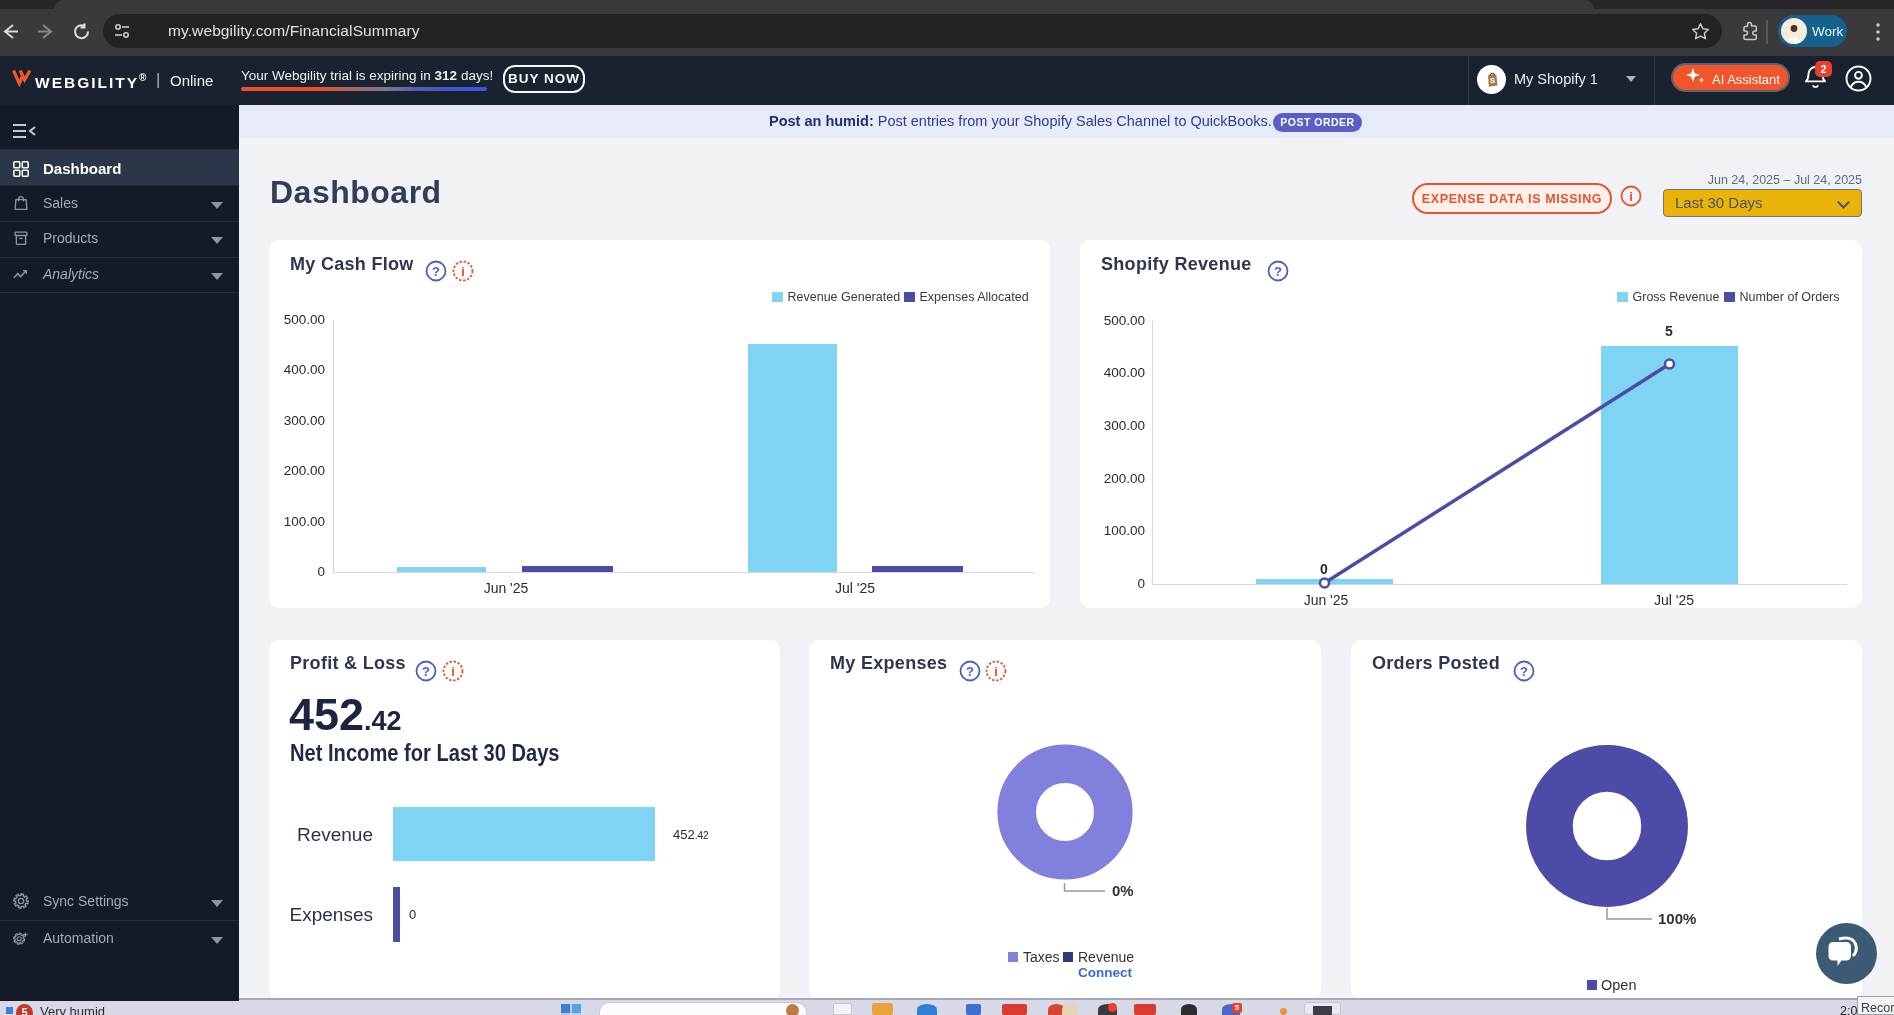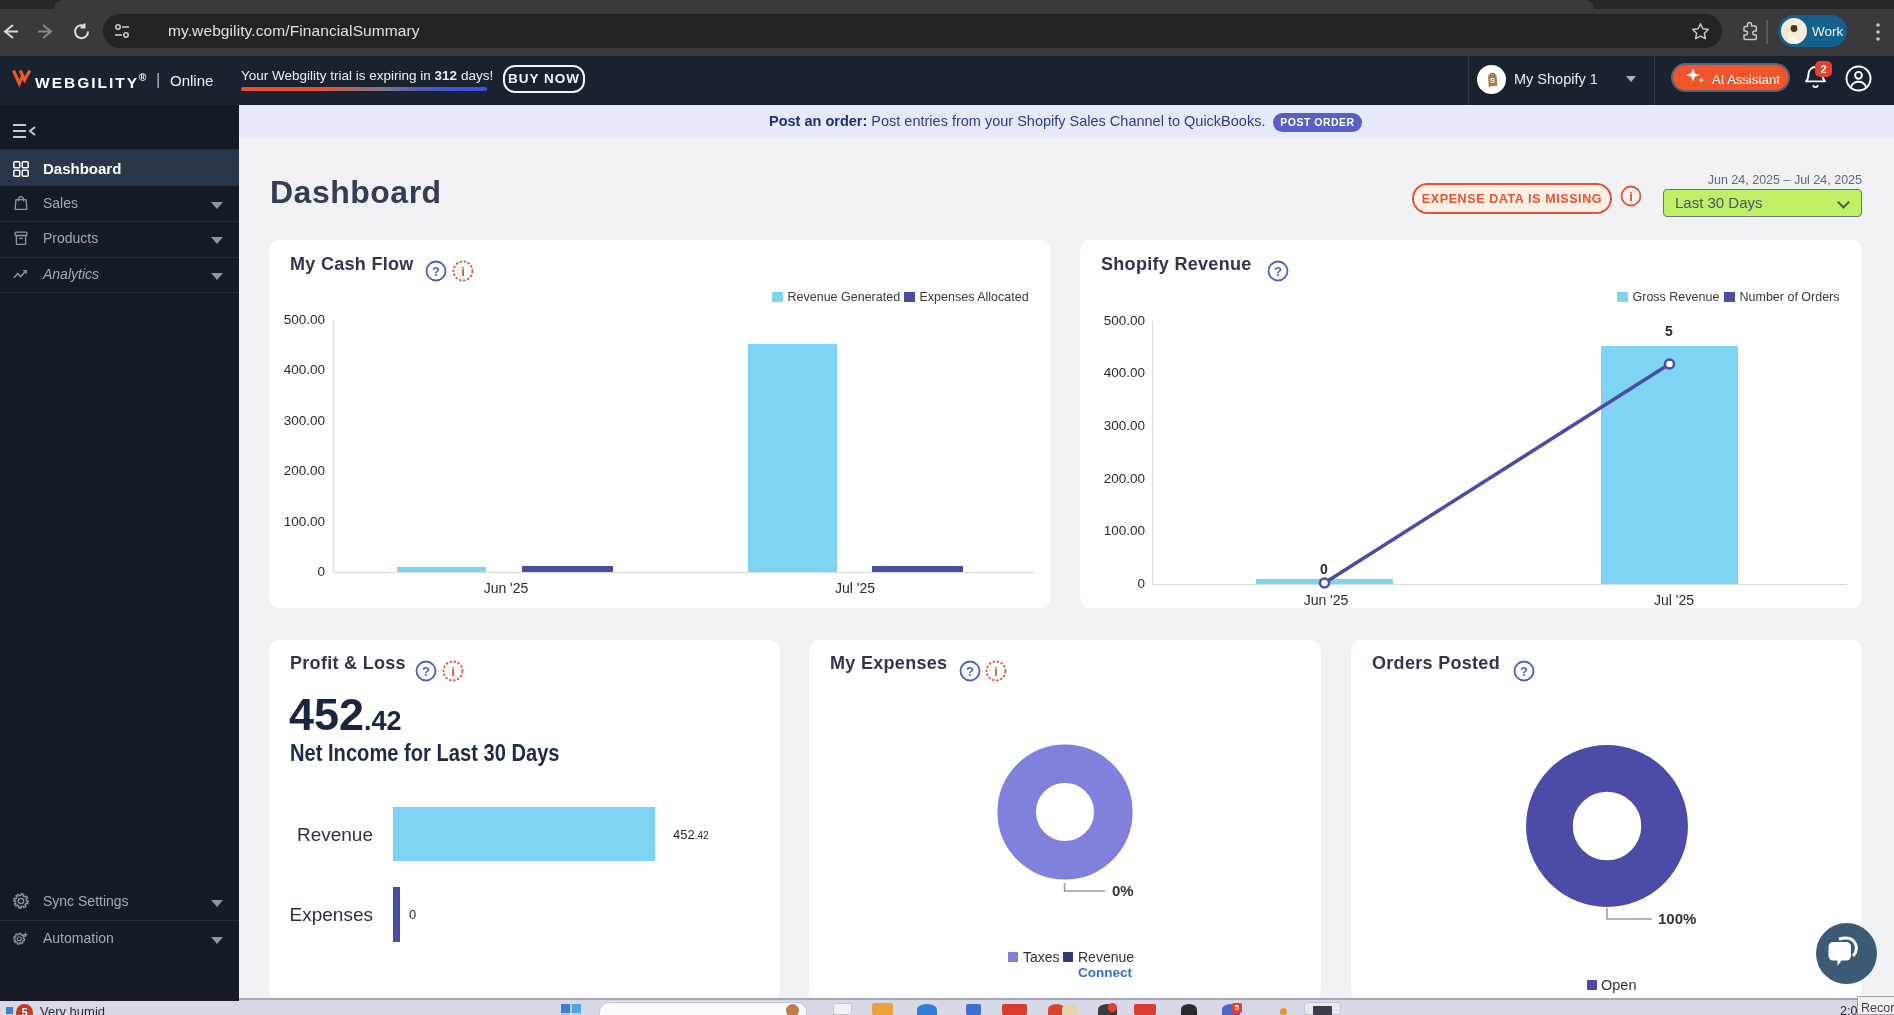--- a/index.html
+++ b/index.html
@@ -42,21 +42,21 @@
 .sitem { position:absolute; left:0; width:239px; border-bottom:1px solid #232d3b; color:#a2aab6; font-size:14px; }
 .sitem .lab { position:absolute; left:43px; }
 .sitem .car { position:absolute; left:211px; width:0; height:0; border-left:6px solid transparent; border-right:6px solid transparent; border-top:7px solid #8d95a2; }
 .sicon { position:absolute; left:13px; width:16px; height:16px; }
 
 
 #main { left:239px; top:138px; width:1655px; height:863px; background:#f1f2f6; }
 #h1 { position:absolute; left:31px; top:36px; font-size:32px; font-weight:600; color:#333d55; letter-spacing:0.5px; }
 #expbtn { position:absolute; left:1173px; top:45px; width:200px; height:31px; border:2px solid #e8532c; background:#fdf0e9; border-radius:16px; color:#e8532c; font-size:12.5px; font-weight:bold; letter-spacing:0.6px; text-align:center; line-height:28px; }
 #datetxt { position:absolute; left:1375px; top:35px; width:248px; text-align:right; font-size:12.5px; color:#5b6b80; }
-#select { position:absolute; left:1424px; top:51px; width:199px; height:28px; background:#bef264; border:1.5px solid #6b7685; border-radius:4px; font-size:15px; color:#49536b; line-height:25px; padding-left:11px; }
+#select { position:absolute; left:1424px; top:51px; width:199px; height:28px; background:#eab308; border:1.5px solid #6b7685; border-radius:4px; font-size:15px; color:#49536b; line-height:25px; padding-left:11px; }
 #selchev { position:absolute; left:1600px; top:60px; width:9px; height:9px; border-right:2px solid #49536b; border-bottom:2px solid #49536b; transform:rotate(45deg); }
 
 .card { position:absolute; background:#fff; border-radius:10px; }
 .ctitle { position:absolute; left:21px; font-size:18px; font-weight:bold; color:#2e3650; letter-spacing:0.3px; }
 .leg { position:absolute; font-size:12.5px; color:#3a3a3a; white-space:nowrap; }
 .leg .sq { display:inline-block; width:10.5px; height:10.5px; margin-right:5px; vertical-align:-1px; }
 .ylab { position:absolute; width:52px; text-align:right; font-size:13.5px; color:#2b2b2b; }
 .xlab { position:absolute; width:90px; text-align:center; font-size:14px; color:#2b2b2b; }
 .bar { position:absolute; }
 .blue { background:#7fd3f3; }
@@ -143,21 +143,21 @@
       <path d="M12.5 3 a7 7 0 0 1 7 7 c0 4.8 1.5 6.4 2.5 7.4 H3 c1 -1 2.5 -2.6 2.5 -7.4 A7 7 0 0 1 12.5 3 Z" stroke="#fff" stroke-width="1.9" fill="none" stroke-linejoin="round"></path>
 <path d="M10 21.2 a2.6 2.6 0 0 0 5 0" stroke="#fff" stroke-width="1.9" fill="none"></path>
     </svg>
 <div id="bellbadge" class="abs">2</div>
 <svg class="abs" style="left:1845px;top:65px" width="27" height="27" viewBox="0 0 27 27">
       <circle cx="13.5" cy="13.5" r="12" stroke="#fff" stroke-width="1.9" fill="none"></circle>
 <circle cx="13.5" cy="10.3" r="3.4" stroke="#fff" stroke-width="1.9" fill="none"></circle>
 <path d="M6 22 a8 8 0 0 1 15 0" stroke="#fff" stroke-width="1.9" fill="none"></path>
     </svg>
 <div class="abs" id="bluebar">
-      <div class="in"><b style="color:#1e2f7d">Post an order:</b> Post entries from your Shopify Sales Channel to QuickBooks.</div>
+      <div class="in"><b style="color:#1e2f7d">Post an humid:</b> Post entries from your Shopify Sales Channel to QuickBooks.</div>
       <div id="postorder">POST ORDER</div>
     </div>
 <div class="abs" id="side">
 <svg class="abs" style="left:13px;top:18px" width="24" height="16" viewBox="0 0 24 16">
         <line x1="0" y1="2" x2="13" y2="2" stroke="#c5cad2" stroke-width="2"></line>
         <line x1="0" y1="8" x2="13" y2="8" stroke="#c5cad2" stroke-width="2"></line>
         <line x1="0" y1="14" x2="13" y2="14" stroke="#c5cad2" stroke-width="2"></line>
         <path d="M22 4 L17 8 L22 12" stroke="#c5cad2" stroke-width="2" fill="none"></path>
       </svg>
 <div class="sitem" style="top:44px;height:37px;background:#2b3648;border-top:1px solid #232d3b;">

